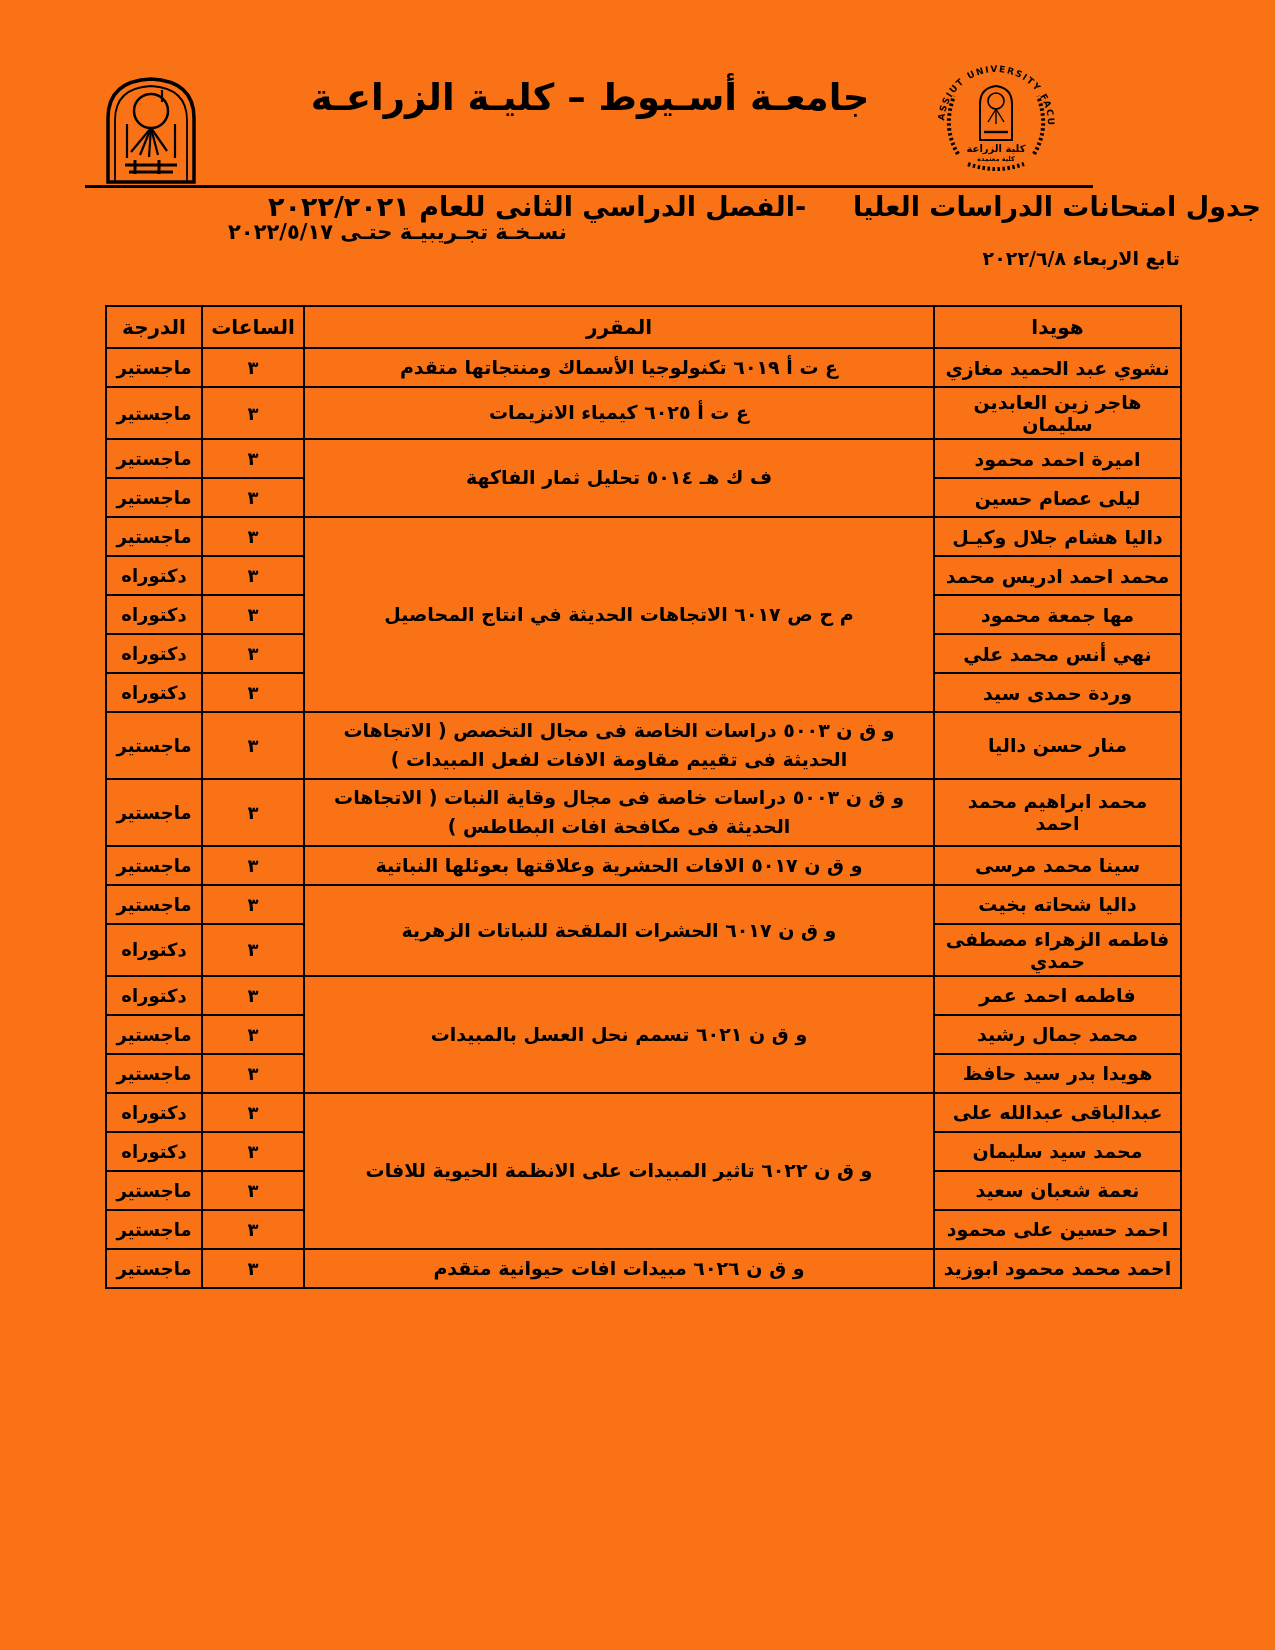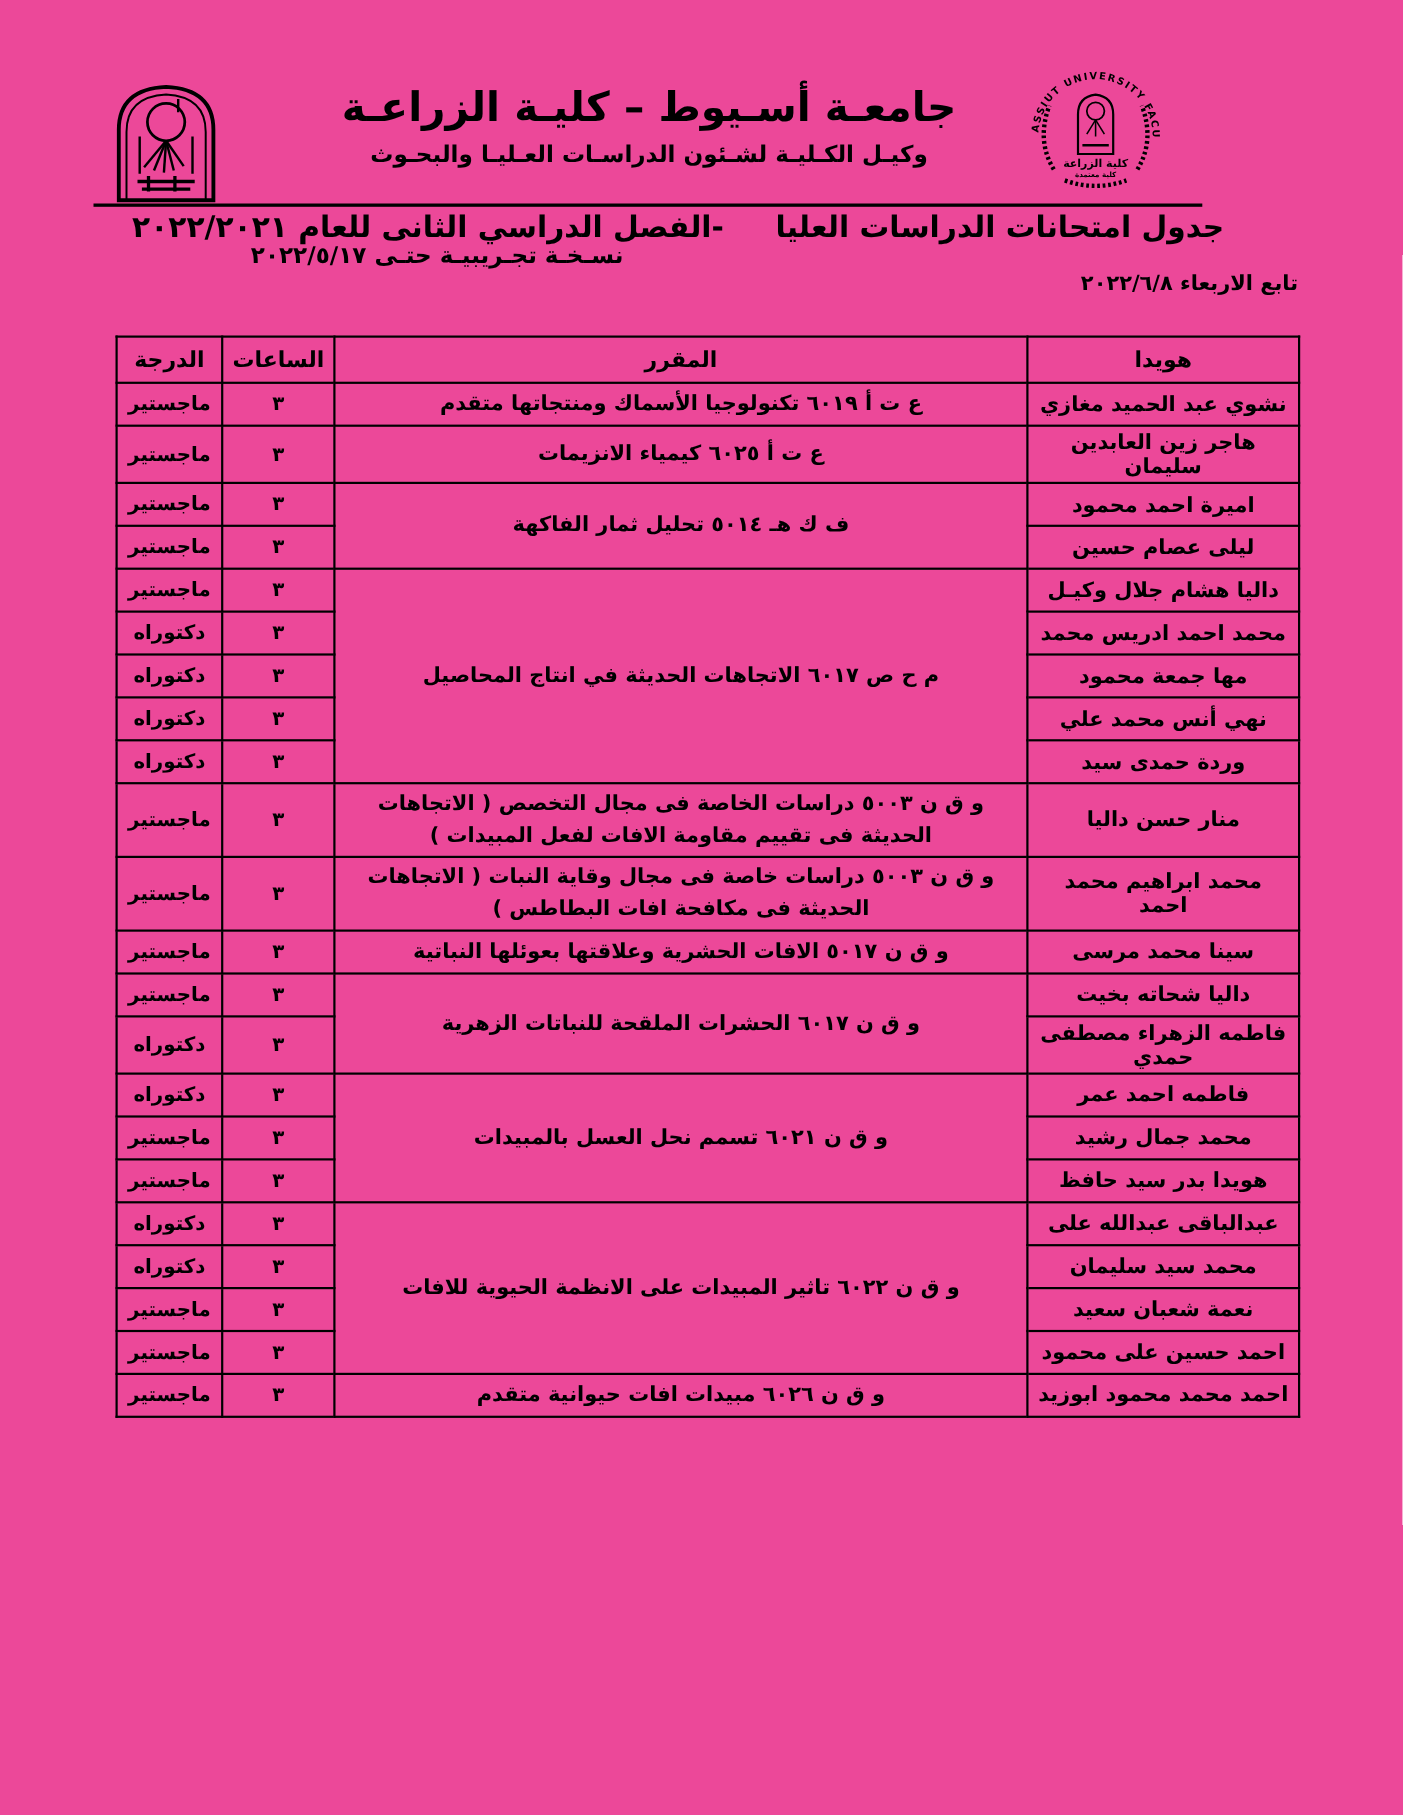--- a/index.html
+++ b/index.html
@@ -1,28 +1,28 @@
 <!DOCTYPE html>
 <html lang="ar"><head>
 <meta charset="utf-8">
 <style>
   html, body { margin:0; padding:0; background:#ffffff; }
   body { width:1275px; height:1650px; font-family:"DejaVu Sans", sans-serif; color:#000; }
-  .page { position:relative; width:1275px; height:1650px; background:#ec4899; overflow:hidden; }
+  .page { position:relative; width:1275px; height:1650px; background:#f97316; overflow:hidden; }
 
   
   .arch-logo { position:absolute; left:100px; top:72px; width:102px; height:114px; }
   .seal-logo { position:absolute; left:922px; top:52px; width:148px; height:130px; }
   .title-block { position:absolute; left:300px; top:76px; width:580px; text-align:center; direction:rtl; }
   .uni-title { font-size:37px; font-weight:bold; letter-spacing:0px; line-height:1.2; }
   .uni-sub { font-size:21px; font-weight:bold; margin-top:8px; }
   .header-rule { position:absolute; left:85px; top:185px; width:1008px; height:3px; background:#000; }
 
-  .doc-title { position:absolute; left:0; top:191px; width:1233px; text-align:center; direction:rtl;
-               font-size:27px; font-weight:bold; }
+  .doc-title { position:absolute; left:0; top:191px; width:1233px; direction:rtl;
+               font-size:27px; font-weight:bold;padding-left:28px; }
   .version-note { position:absolute; left:228px; top:220px; direction:rtl;
                   font-size:21px; font-weight:bold; }
   .date-note { position:absolute; right:95px; top:247px; direction:rtl;
                font-size:19px; font-weight:bold; }
 
   
   table.exam { position:absolute; left:105px; top:305px; width:1075px;
                border-collapse:collapse; table-layout:fixed; direction:rtl; }
   table.exam th, table.exam td {
     border:2px solid #000; text-align:center; vertical-align:middle;
@@ -61,21 +61,20 @@
     <g stroke="#000" stroke-width="3">
       <line x1="25" y1="93" x2="77" y2="93"></line>
       <line x1="29" y1="100" x2="73" y2="100"></line>
       <line x1="35" y1="88" x2="35" y2="102"></line>
       <line x1="59" y1="88" x2="59" y2="102"></line>
     </g>
   </svg>
 
   <div class="title-block">
     <div class="uni-title">جامعـة أسـيوط – كليـة الزراعـة</div>
-    <div class="uni-sub">وكيـل الكـليـة لشـئون الدراسـات العـليـا والبحـوث</div>
   </div>
 
   <svg class="seal-logo" viewBox="0 0 148 130">
     <defs>
       <path id="sealArc" d="M 22,72 A 52,52 0 1 1 126,72" fill="none"></path>
     </defs>
     <text font-size="9" font-weight="bold" letter-spacing="1.5" fill="#000">
       <textPath href="#sealArc" startOffset="2%">ASSIUT UNIVERSITY FACULTY OF AGRICULTURE</textPath>
     </text>
     <g stroke="#000" stroke-width="4" fill="none" stroke-dasharray="2.5,2.5">

